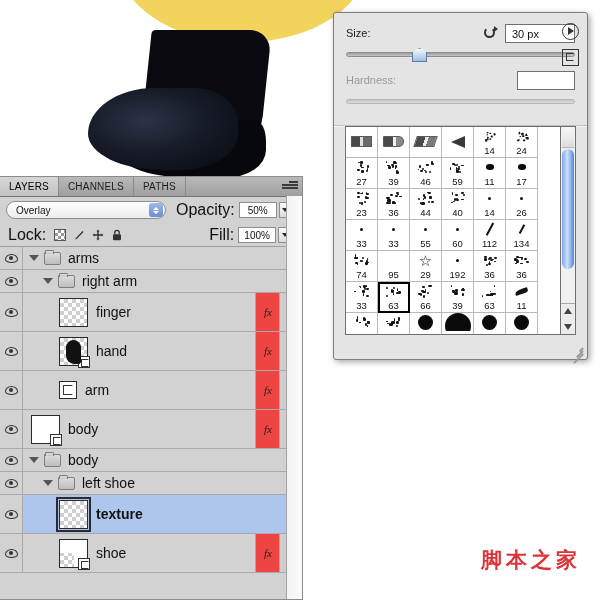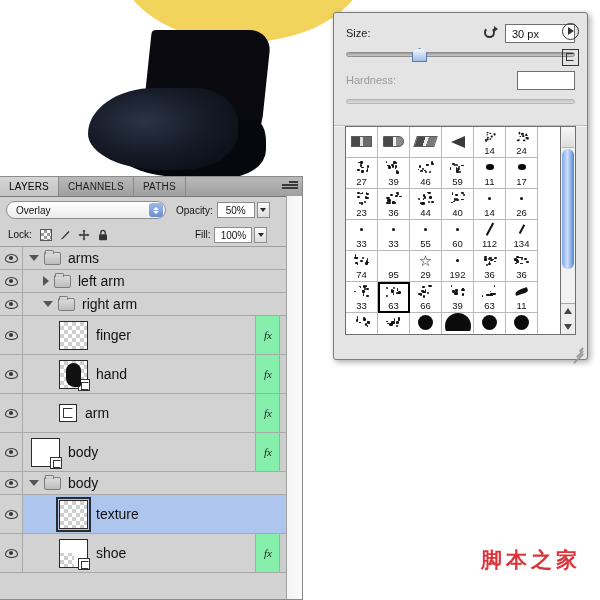--- a/index.html
+++ b/index.html
@@ -70,21 +70,21 @@
   .combo span{font-size:10px;padding-left:9px;color:#111;}
   .combo .spin{
     position:absolute;right:2px;top:1px;width:14px;height:14px;
     background:linear-gradient(#9db9e8,#6d8fd0);border-radius:3px;
     display:flex;flex-direction:column;align-items:center;justify-content:center;
   }
   .combo .spin .up,.combo .spin .dn{width:0;height:0;border-left:3px solid transparent;border-right:3px solid transparent;}
   .combo .spin .up{border-bottom:3.5px solid #fff;margin-bottom:1px;}
   .combo .spin .dn{border-top:3.5px solid #fff;}
 
-  .lbl{font-size:10px;color:#111;margin-left:10px;}
+  .lbl{font-size:16px;color:#111;margin-left:10px;}
   .numbox{
     height:16px;min-width:38px;background:#fff;border:1px solid #8e8e8e;
     font-size:10px;line-height:16px;text-align:center;margin-left:4px;color:#111;
     box-sizing:border-box;padding:0 3px;
   }
   .numarrow{
     width:13px;height:16px;margin-left:2px;border:1px solid #8e8e8e;
     background:linear-gradient(#fbfbfb,#dcdcdc);display:flex;align-items:center;justify-content:center;
     box-sizing:border-box;
   }
@@ -122,21 +122,21 @@
   .tri-disc{width:0;height:0;margin-right:5px;flex:none;}
   .tri-disc.open{border-left:5px solid transparent;border-right:5px solid transparent;border-top:6px solid #555;}
   .tri-disc.closed{border-top:5px solid transparent;border-bottom:5px solid transparent;border-left:6px solid #555;}
   .folder{
     width:15px;height:11px;background:linear-gradient(#dcdcdc,#bdbdbd);
     border:1px solid #7d7d7d;border-radius:1px 2px 2px 2px;position:relative;flex:none;margin-right:7px;
   }
   .folder:before{content:"";position:absolute;left:0;top:-3px;width:7px;height:3px;
     background:linear-gradient(#dcdcdc,#c8c8c8);border:1px solid #7d7d7d;border-bottom:none;border-radius:1px 2px 0 0;}
   .lname{font-size:14px;color:#111;white-space:nowrap;}
-  .lrow.selected .lname{font-weight:normal;}
+  .lrow.selected .lname{font-weight:bold;}
 
   .thumb{
     width:29px;height:29px;border:1px solid #2a2a2a;flex:none;margin-right:8px;position:relative;
     background:
       linear-gradient(45deg,#cfcfcf 25%,transparent 25%,transparent 75%,#cfcfcf 75%),
       linear-gradient(45deg,#cfcfcf 25%,#ffffff 25%,#ffffff 75%,#cfcfcf 75%);
     background-size:8px 8px;background-position:0 0,4px 4px;box-sizing:border-box;
   }
   .thumb.sel-outline{outline:2px solid #2b2b2b;outline-offset:1px;}
   .thumb.solid-white{background:#fff;}
@@ -162,21 +162,21 @@
   .thumb-icon-only{
     width:16px;height:16px;border:1px solid #2a2a2a;background:#fff;flex:none;margin-right:8px;position:relative;
   }
   .thumb-icon-only:after{
     content:"";position:absolute;left:3px;top:3px;width:8px;height:8px;
     border:1.5px solid #333;border-right-color:transparent;border-radius:1px;
   }
   .fx{
     position:absolute;right:22px;top:0;bottom:0;width:24px;
     display:flex;align-items:center;justify-content:center;
-    border-left:1px solid #a9a9a9;background:#86efac;
+    border-left:1px solid #a9a9a9;background:#ef4444;
     font-family:"Liberation Serif","DejaVu Serif",serif;font-style:italic;font-size:11px;color:#1f1f1f;
   }
   .fxarrow{
     position:absolute;right:0;top:0;bottom:0;width:22px;
     display:flex;align-items:center;justify-content:center;
     border-left:1px solid #a9a9a9;background:#cdcdcd;
   }
   .fxarrow .tri{width:0;height:0;border-left:4px solid transparent;border-right:4px solid transparent;border-top:5px solid #222;}
   .ind1{margin-left:6px;} .ind2{margin-left:20px;} .ind-t2{margin-left:36px;} .ind-t0{margin-left:8px;}
 
@@ -374,30 +374,20 @@
           <div class="tri-disc open ind1"></div>
           <div class="folder"></div>
           <div class="lname">arms</div>
         </div>
       </div>
       <div class="lrow">
         <div class="eye-cell">
           <div class="eye"></div>
         </div>
         <div class="lbody">
-          <div class="tri-disc closed ind2"></div>
-          <div class="folder"></div>
-          <div class="lname">left arm</div>
-        </div>
-      </div>
-      <div class="lrow">
-        <div class="eye-cell">
-          <div class="eye"></div>
-        </div>
-        <div class="lbody">
           <div class="tri-disc open ind2"></div>
           <div class="folder"></div>
           <div class="lname">right arm</div>
         </div>
       </div>
       <div class="lrow tall">
         <div class="eye-cell">
           <div class="eye"></div>
         </div>
         <div class="lbody">
@@ -453,20 +443,30 @@
         </div>
       </div>
       <div class="lrow">
         <div class="eye-cell">
           <div class="eye"></div>
         </div>
         <div class="lbody">
           <div class="tri-disc open ind1"></div>
           <div class="folder"></div>
           <div class="lname">body</div>
+        </div>
+      </div>
+      <div class="lrow">
+        <div class="eye-cell">
+          <div class="eye"></div>
+        </div>
+        <div class="lbody">
+          <div class="tri-disc open ind2"></div>
+          <div class="folder"></div>
+          <div class="lname">left shoe</div>
         </div>
       </div>
       <div class="lrow tall selected">
         <div class="eye-cell">
           <div class="eye"></div>
         </div>
         <div class="lbody">
           <div class="thumb sel-outline ind-t2"></div>
           <div class="lname">texture</div>
         </div>

